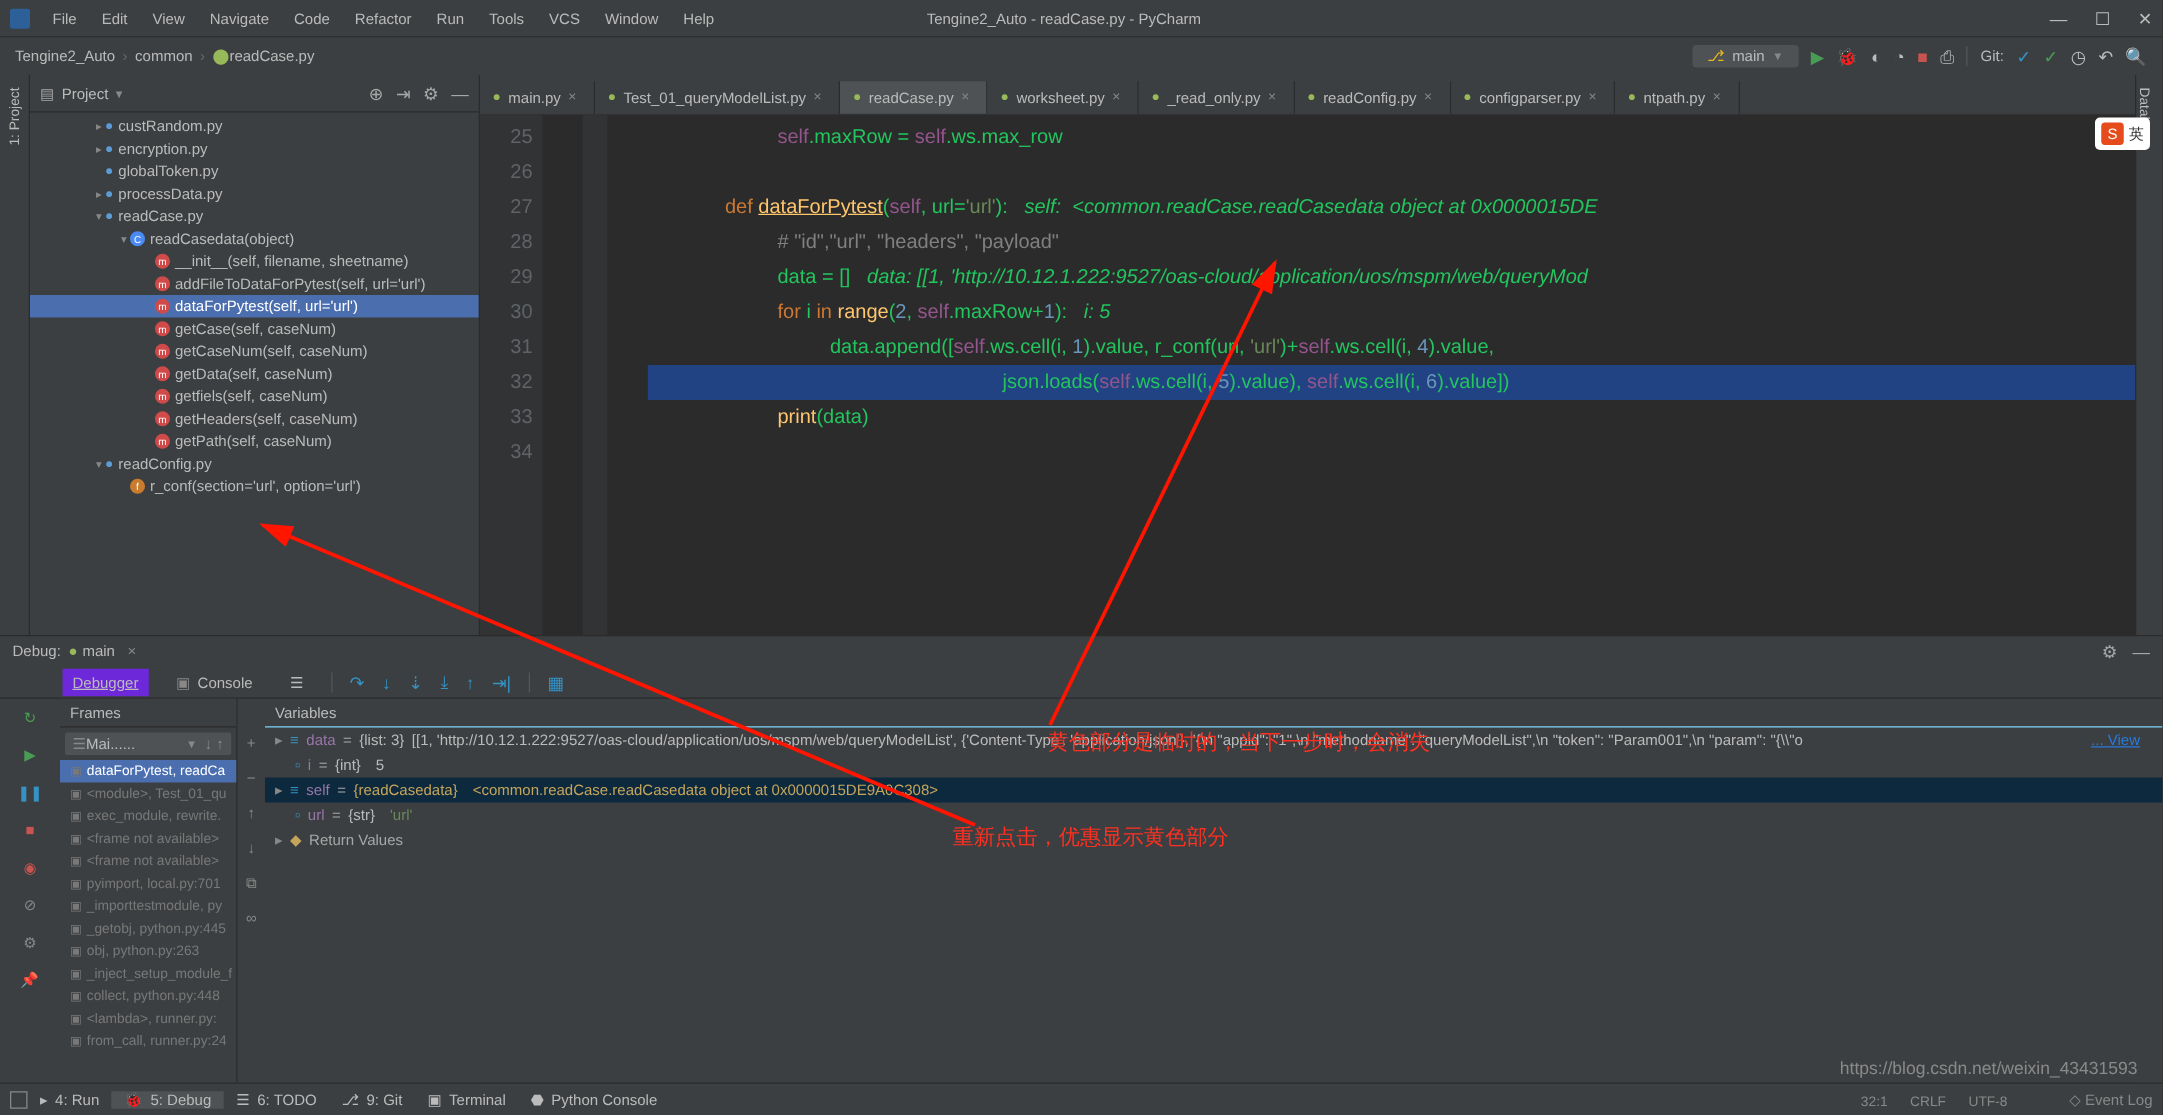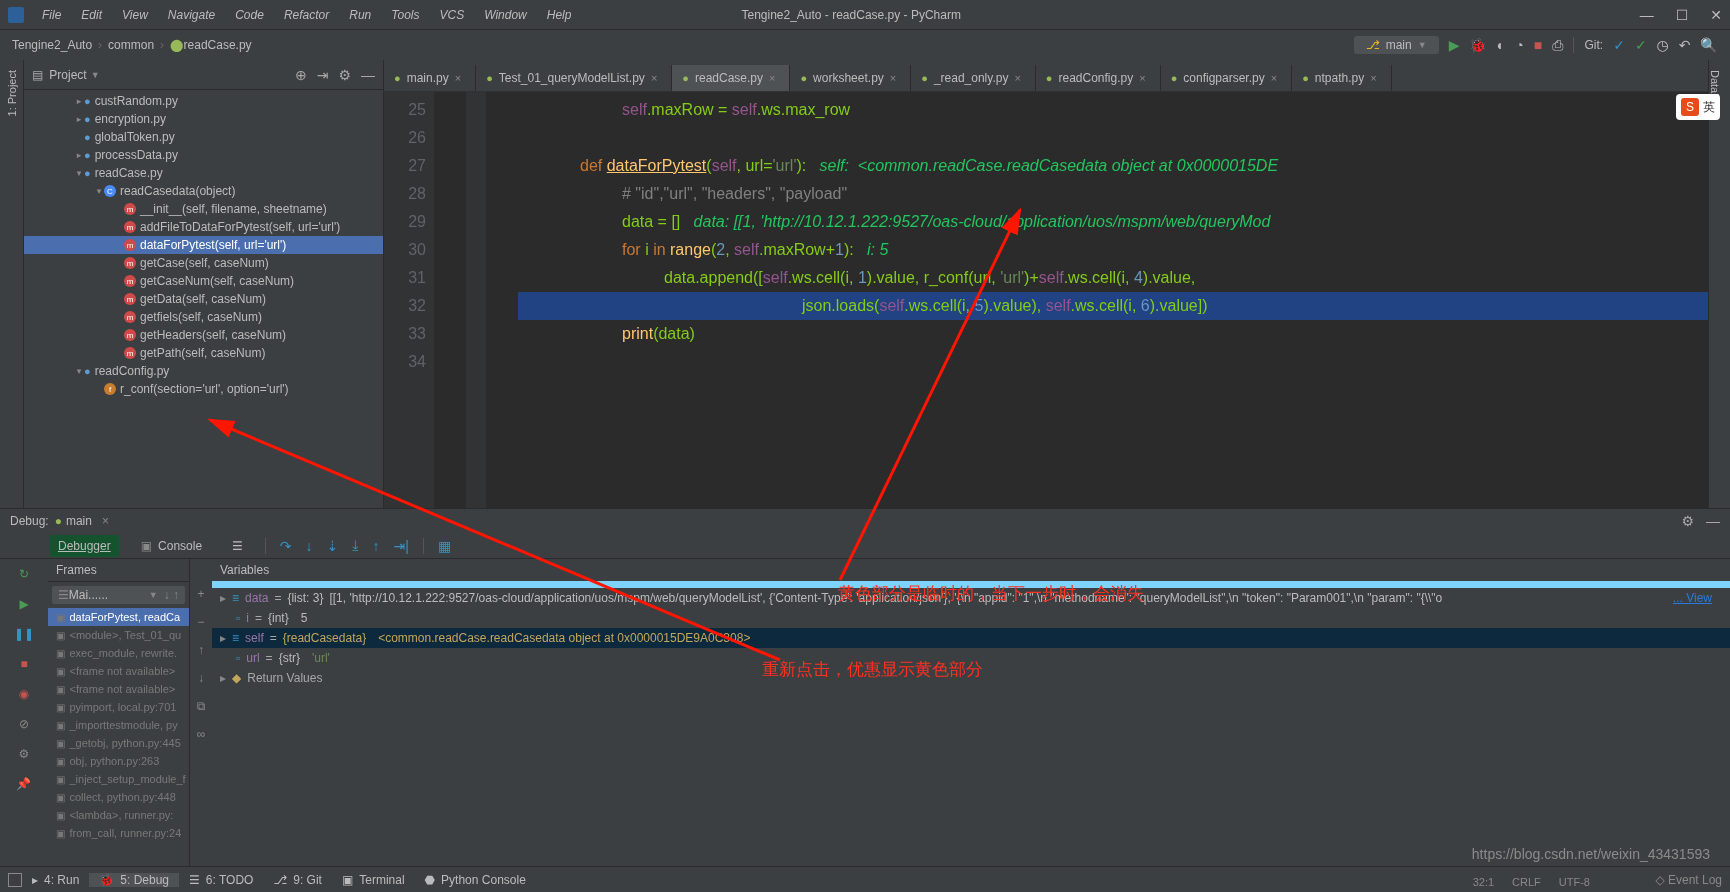--- a/index.html
+++ b/index.html
@@ -1,19 +1,19 @@
 <!DOCTYPE html>
 <html><head>
 <meta charset="utf-8">
 <style>
 * { margin:0; padding:0; box-sizing:border-box; font-family:"Segoe UI",Arial,sans-serif; }
 body { background:#3c3f41; color:#bbb; font-size:12px; width:1730px; height:892px; overflow:hidden; position:relative; }
 .titlebar { height:30px; background:#3c3f41; display:flex; align-items:center; padding:0 8px; border-bottom:1px solid #2b2b2b; }
 .titlebar .app-icon { width:16px; height:16px; background:#2d6099; border-radius:2px; margin-right:8px; }
-.titlebar .menu-item { padding:4px 10px; color:#bbb; cursor:pointer;font-style:italic; }
+.titlebar .menu-item { padding:4px 10px; color:#bbb; cursor:pointer; }
 .titlebar .title-text { margin-left:160px; color:#bbb; }
 .titlebar .win-controls { margin-left:auto; display:flex; gap:22px; color:#bbb; font-size:14px; }
 .breadcrumb { height:30px; display:flex; align-items:center; padding:0 12px; background:#3c3f41; }
 .breadcrumb span { color:#bbb; }
 .breadcrumb .sep { color:#666; margin:0 6px; }
 .breadcrumb .right-tools { margin-left:auto; display:flex; align-items:center; gap:10px; }
 .branch-box { background:#4e5254; padding:2px 12px; border-radius:3px; display:flex; align-items:center; gap:6px; }
 .branch-box .branch-icon { color:#e8b921; }
 .branch-box .chev { color:#888; font-size:9px; }
 .tool-icon { color:#a7a7a7; cursor:pointer; font-size:14px; }
@@ -44,48 +44,48 @@
 .code-lines { flex:1; padding:4px 0; background:#2b2b2b; overflow:hidden; }
 .code-line { padding-left:20px; white-space:pre; }
 .code-line.hl { background:#214283; }
 .kw { color:#cc7832; }
 .self { color:#94558d; }
 .str { color:#6a8759; }
 .num { color:#6897bb; }
 .comm { color:#808080; }
 .hint { color:#22c55e; font-style:italic; }
 .func { color:#ffc66d; }
-.id { color:#84cc16; }
+.id { color:#22c55e; }
 .underline { text-decoration:underline; }
 .breadcrumb-code { height:26px; background:#3c3f41; display:flex; align-items:center; padding:0 12px; border-top:1px solid #2b2b2b; color:#bbb; }
 .breadcrumb-code .sep { margin:0 10px; color:#666; }
 .debug-panel { position:absolute; left:0; right:0; bottom:26px; height:358px; background:#3c3f41; border-top:1px solid #2b2b2b; display:flex; flex-direction:column; }
 .debug-title { height:24px; display:flex; align-items:center; padding:0 10px; }
 .debug-title .lbl { color:#bbb; }
 .debug-title .main-chip { margin-left:6px; display:flex; align-items:center; gap:4px; }
 .debug-title .py-tab-icon { color:#98b959; }
 .debug-title .rt { margin-left:auto; display:flex; gap:12px; }
 .debug-tabs { height:26px; display:flex; align-items:center; padding-left:50px; gap:14px; border-bottom:1px solid #2b2b2b; }
 .debug-tabs .dtab { display:flex; align-items:center; gap:6px; padding:4px 8px; color:#bbb; }
-.debug-tabs .dtab.active { background:#14532d;text-decoration:underline; }
+.debug-tabs .dtab.active { background:#6d28d9;text-decoration:underline; }
 .debug-tabs .sep-v { width:1px; height:16px; background:#555; }
 .debug-tabs .step-icon { color:#3592c4; font-size:14px; }
 .debug-body { flex:1; display:flex; }
 .debug-left-icons { width:48px; display:flex; flex-direction:column; align-items:center; gap:16px; padding-top:8px; }
 .debug-left-icons .run-ic { color:#499c54; }
 .debug-left-icons .pause-ic { color:#3592c4; }
 .debug-left-icons .stop-ic { color:#c75450; }
 .frames-col { width:142px; border-right:1px solid #2b2b2b; display:flex; flex-direction:column; }
 .frames-col .hdr { padding:4px 8px; background:#3c3f41; border-bottom:1px solid #2b2b2b; }
 .frames-col .combo { margin:4px; background:#4e5254; padding:2px 6px; border-radius:2px; display:flex; align-items:center; }
 .frames-col .frame-row { padding:3px 8px; display:flex; align-items:center; gap:4px; color:#787878; font-size:11px; white-space:nowrap; overflow:hidden; }
 .frames-col .frame-row.sel { background:#4b6eaf; color:#fff; }
 .frames-col .fi { font-size:10px; color:#787878; }
 .vars-col { flex:1; display:flex; flex-direction:column; }
-.vars-col .hdr { padding:4px 8px; border-bottom:7px solid #7dd3fc; }
+.vars-col .hdr { padding:4px 8px; border-bottom:1px solid #7dd3fc; }
 .vars-col .var-row { padding:3px 8px; display:flex; align-items:center; gap:6px; color:#a7a7a7; font-size:12px; font-family:Consolas,monospace; }
 .vars-col .var-row.hl { background:#0d293e; }
 .vars-col .purple { color:#9876aa; }
 .vars-col .green { color:#6a8759; }
 .vars-col .yellow { color:#bbb; }
 .vars-col .gold { color:#c5a55b; }
 .vars-col .link { color:#287bde; text-decoration:underline; margin-left:auto; padding-right:10px; }
 .bottom-bar { position:absolute; left:0; right:0; bottom:0; height:26px; background:#3c3f41; border-top:1px solid #2b2b2b; display:flex; align-items:center; padding:0 8px; }
 .bottom-bar .btab { display:flex; align-items:center; gap:6px; padding:0 10px; color:#bbb; }
 .bottom-bar .rt { margin-left:auto; display:flex; align-items:center; gap:16px; color:#888; }
@@ -507,21 +507,21 @@
   <span class="btab" style="background:#4e5254">🐞 <span>5: Debug</span></span>
   <span class="btab">☰ <span>6: TODO</span></span>
   <span class="btab">⎇ <span>9: Git</span></span>
   <span class="btab">▣ <span>Terminal</span></span>
   <span class="btab">⬣ <span>Python Console</span></span>
   <div class="rt">
     <span>◇ <span>Event Log</span></span>
   </div>
 </div>
 
-<div style="position:absolute;right:140px;bottom:4px;display:flex;gap:18px;color:#888;font-size:11px">
+<div style="position:absolute;right:124px;bottom:4px;display:flex;gap:18px;color:#888;font-size:11px">
   <span>32:1</span>
   <span>CRLF</span>
   <span>UTF-8</span>
 </div>
 
 <svg class="annot-arrow" style="left:200px;top:200px" width="900" height="470">
   <defs>
       <marker id="ah1" markerWidth="10" markerHeight="10" refX="8" refY="3" orient="auto">
         <path d="M0,0 L9,3 L0,6 Z" fill="#ff1500"></path>
       </marker>

